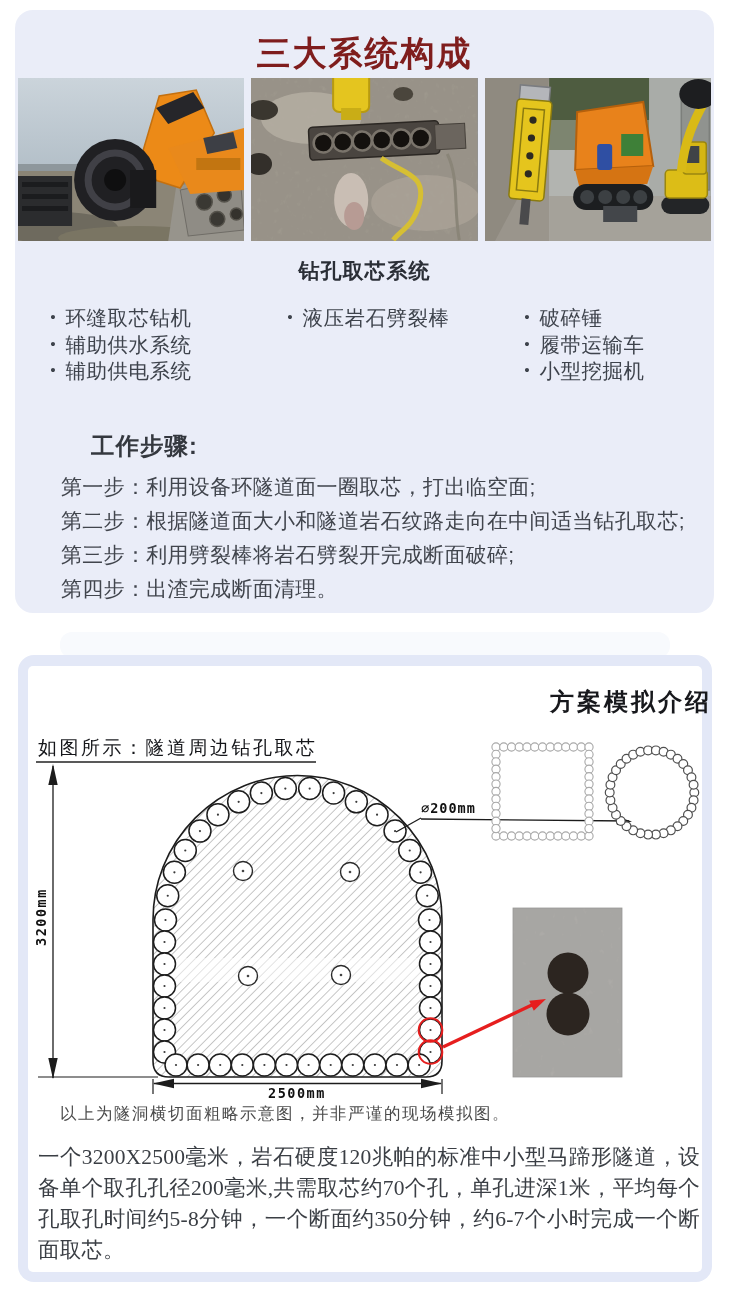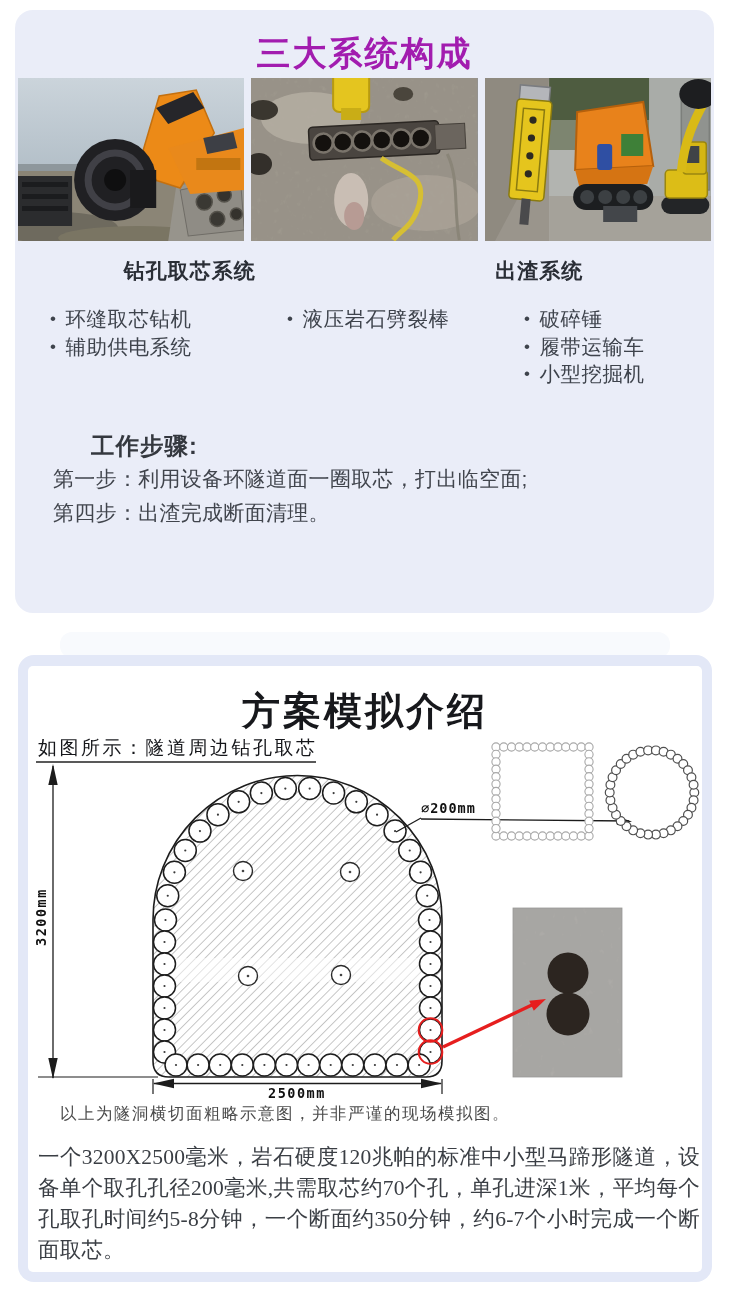--- a/index.html
+++ b/index.html
@@ -9,47 +9,47 @@
     -webkit-font-smoothing:antialiased;overflow:hidden;
   }
   .abs{position:absolute;}
   
   .card1{
     left:15px;top:10px;width:699px;height:603px;
     background:#eaedf8;border-radius:18px;
   }
   .card1 .title{
     left:0;right:0;top:21px;text-align:center;
-    font-size:34px;font-weight:700;color:#a21caf;letter-spacing:2px;
+    font-size:34px;font-weight:700;color:#7f1d1d;letter-spacing:2px;
   }
   .photos{left:3px;top:68px;width:693px;height:163px;display:flex;gap:7px;}
   .photo{flex:1 1 0;height:163px;overflow:hidden;background:#9aa0a6;}
   .photo svg{display:block;width:100%;height:100%;}
   .caps{left:0;top:247px;width:699px;display:flex;}
   .caps div{flex:1 1 0;text-align:center;font-size:21px;font-weight:700;color:#2a2e36;letter-spacing:1px;}
   ul.blist{margin:0;padding:0;list-style:none;top:296px;}
   ul.blist li{
-    font-size:20.5px;line-height:25.5px;color:#3e434c;letter-spacing:.5px;white-space:nowrap;
+    font-size:20.5px;line-height:25.5px;color:#3e434c;letter-spacing:.5px;white-space:nowrap;font-family:Liberation Serif, serif;
   }
   ul.blist li::before{content:"•";font-size:17px;margin-right:9px;position:relative;top:-2px;color:#3e434c;}
   .b1{left:35px;} .b2{left:272px;} .b3{left:509px;}
   .steps-heading{left:60px;top:420px;font-size:23.5px;font-weight:700;color:#34383f;letter-spacing:1px;margin-left:16px;}
-  ol.steps{margin:0;padding:0;list-style:none;left:38px;top:452px;}
+  ol.steps{margin:8px;padding:0;list-style:none;left:38px;top:452px;}
   ol.steps li{font-size:21px;line-height:34px;color:#41454d;white-space:nowrap;letter-spacing:.3px;}
   
   .strip{left:60px;top:632px;width:610px;height:26px;background:#f8fafd;border-radius:12px;}
   
   .card2{
     left:18px;top:655px;width:694px;height:627px;
     background:#e3e8f7;border-radius:16px;
   }
   .card2 .inner{left:10px;top:11px;width:674px;height:606px;background:#ffffff;border-radius:5px;}
   .card2 .title{
-    left:0;right:0;top:31px;text-align:center;
-    font-size:38px;font-weight:700;color:#17181c;letter-spacing:3px;
+    left:0;right:0;top:31px;text-align:right;
+    font-size:24px;font-weight:700;color:#17181c;letter-spacing:3px;
   }
   .card2 .desc{
     left:20px;top:487px;width:662px;
     font-size:21.5px;line-height:31px;color:#3a3e44;letter-spacing:.2px;
     text-align:justify;
     font-family:Liberation Serif, serif;
   }
   #tunnel-svg{position:absolute;left:12px;top:73px;}
   .serif-t{font-family:"DejaVu Serif","Liberation Serif",serif;}
   .dim-t{font-family:"DejaVu Sans Mono","Liberation Mono",monospace;font-weight:700;}
@@ -171,39 +171,41 @@
           <path d="M 196 94 C 199 62 210 40 219 24" stroke="#d9ba16" stroke-width="9" fill="none"></path>
           <path d="M 219 26 L 208 8" stroke="#2a2b2e" stroke-width="5" fill="none"></path>
           <ellipse cx="213" cy="16" rx="19" ry="15" fill="#1d1e20"></ellipse>
         </g>
       </svg>
     </div>
   </div>
 
   <div class="abs caps">
     <div>钻孔取芯系统</div>
-    <div>出渣系统</div>
   </div>
 
   <ul class="abs blist b1">
     <li>环缝取芯钻机</li>
+    <li>辅助供水系统</li>
     <li>辅助供电系统</li>
   </ul>
   <ul class="abs blist b2">
     <li>液压岩石劈裂棒</li>
   </ul>
   <ul class="abs blist b3">
     <li>破碎锤</li>
     <li>履带运输车</li>
     <li>小型挖掘机</li>
   </ul>
 
   <div class="abs steps-heading">工作步骤:</div>
   <ol class="abs steps">
     <li>第一步：利用设备环隧道面一圈取芯，打出临空面;</li>
+    <li>第二步：根据隧道面大小和隧道岩石纹路走向在中间适当钻孔取芯;</li>
+    <li>第三步：利用劈裂棒将岩石劈裂开完成断面破碎;</li>
     <li>第四步：出渣完成断面清理。</li>
   </ol>
 </div>
 
 <div class="abs strip"></div>
 
 <div class="abs card2">
   <div class="abs inner"></div>
   <div class="abs title">方案模拟介绍</div>
 

